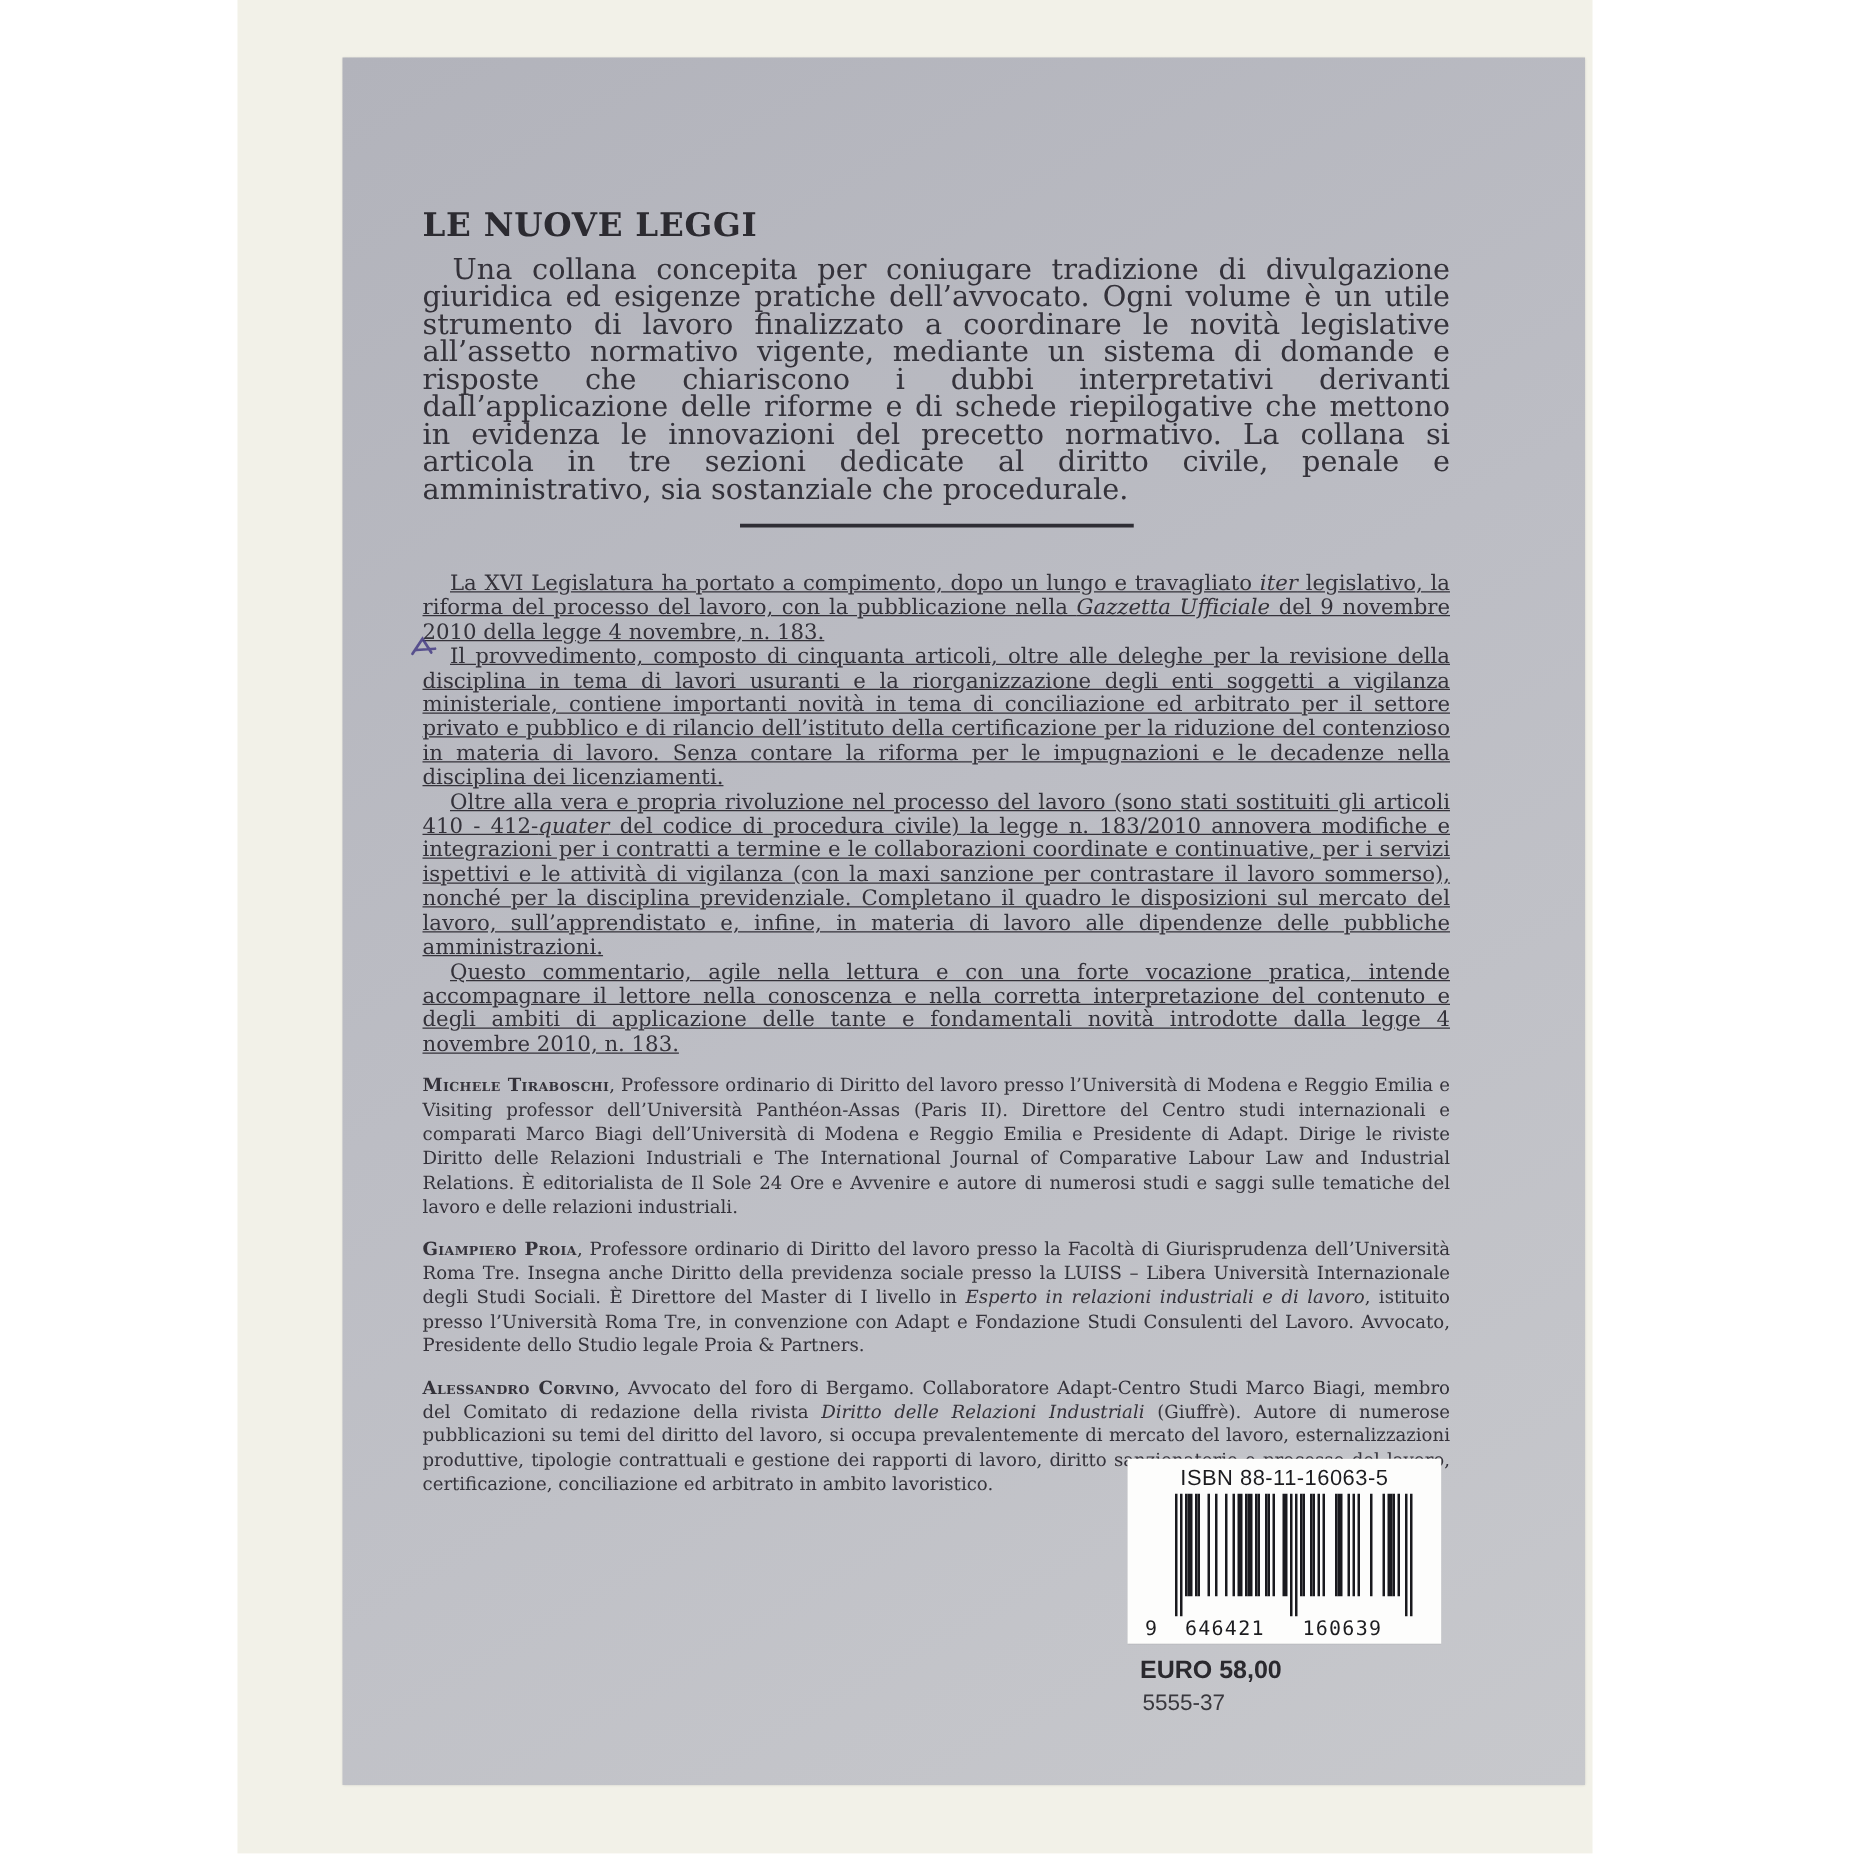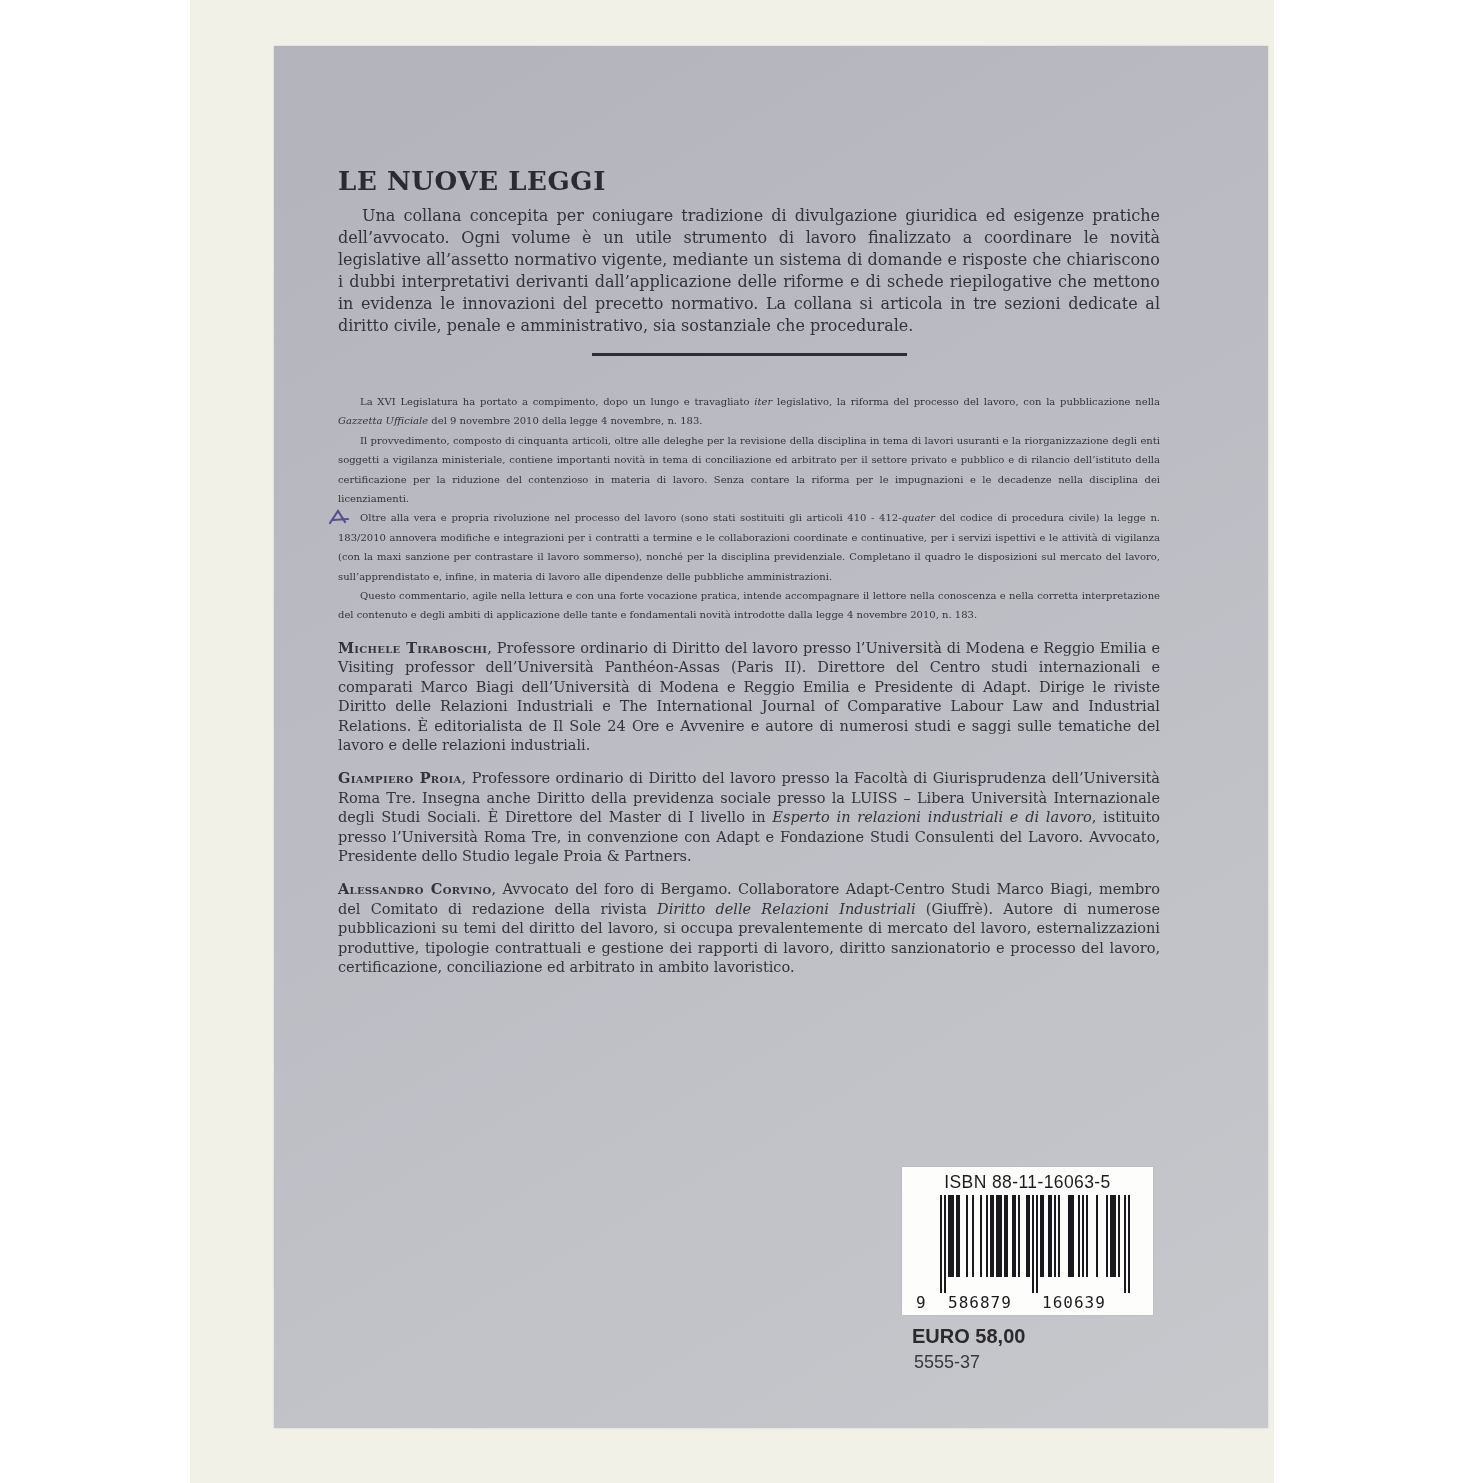--- a/index.html
+++ b/index.html
@@ -4,24 +4,24 @@
 <style>
   html,body{margin:0;padding:0;background:#ffffff;}
   .stage{position:relative;width:1483px;height:1483px;background:var(--bg,#ffffff);overflow:hidden;
          font-family:"DejaVu Serif", serif;}
   .paper{position:absolute;left:190px;top:0;width:1084px;height:1483px;background:var(--paper,#f2f1e8);}
   .cover{position:absolute;left:274px;top:46px;width:994px;height:1382px;
          background:linear-gradient(150deg,var(--cover-top,#b2b3bb) 0%,#bcbdc4 45%,var(--cover-bottom,#c7c8cc) 100%);
          box-shadow:0 0 2px rgba(0,0,0,.15);}
   .content{position:absolute;left:64px;top:122px;width:822px;color:var(--ink,#34323a);}
   h1.title{margin:0;font-size:26px;line-height:27px;font-weight:bold;letter-spacing:0.6px;color:#2c2b31;}
-  p.intro{margin:10px 0 0 0;font-size:16px;line-height:22px;text-align:justify;text-indent:24px;}
+  p.intro{margin:10px 0 0 0;font-size:23px;line-height:22px;text-align:justify;text-indent:24px;}
   .divider{width:315px;height:3px;background:#2f2e35;margin:16px auto 0 auto;}
   .synopsis{margin-top:36px;}
-  .synopsis p{margin:0;font-size:10px;line-height:19.4px;text-align:justify;text-indent:22px;}
+  .synopsis p{margin:0;font-size:17px;line-height:19.4px;text-align:justify;text-indent:22px;text-decoration:underline;}
   .bios{}
   .bios p{margin:13px 0 0 0;font-size:14.5px;line-height:19.4px;text-align:justify;text-indent:0;}
   .bio-name{font-variant:small-caps;font-weight:bold;letter-spacing:0.3px;}
   i{font-style:italic;}
   .pen-mark{position:absolute;left:54px;top:462px;width:26px;height:18px;}
   
   .isbn-box{position:absolute;left:628px;top:1121px;width:251px;height:148px;background:#fdfdfc;
             box-shadow:0 0 1px rgba(0,0,0,.2);font-family:"Liberation Sans", sans-serif;color:#1c1c1f;}
   .isbn-label{margin-top:5px;text-align:center;font-size:17.5px;letter-spacing:0.4px;}
   .bc-area{position:relative;margin:2px 0 0 38px;width:190px;height:117px;}
@@ -159,21 +159,21 @@
             <b style="background: rgb(26, 26, 30);"></b>
             <b style="background: transparent;"></b>
             <b style="background: rgb(26, 26, 30);"></b>
             <b style="background: transparent;"></b>
             <b style="background: transparent;"></b>
             <b class="g" style="background: rgb(26, 26, 30);"></b>
             <b class="g" style="background: transparent;"></b>
             <b class="g" style="background: rgb(26, 26, 30);"></b>
           </div>
         <span class="bc-num bc-first">9</span>
-        <span class="bc-num bc-left">586879</span>
+        <span class="bc-num bc-left">646421</span>
         <span class="bc-num bc-right">160639</span>
       </div>
     </div>
 
     <div class="price">EURO 58,00</div>
     <div class="pubcode">5555-37</div>
   </div>
 </div>
 
 </body></html>

